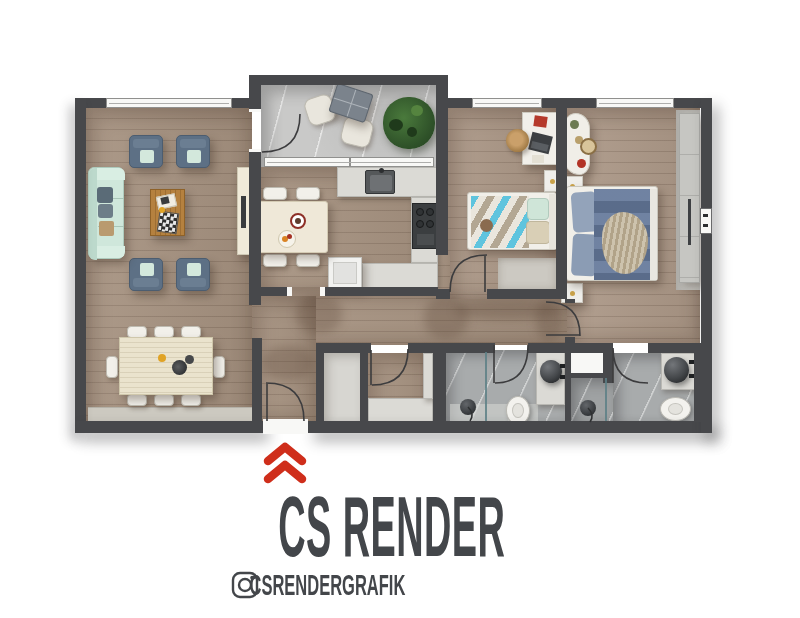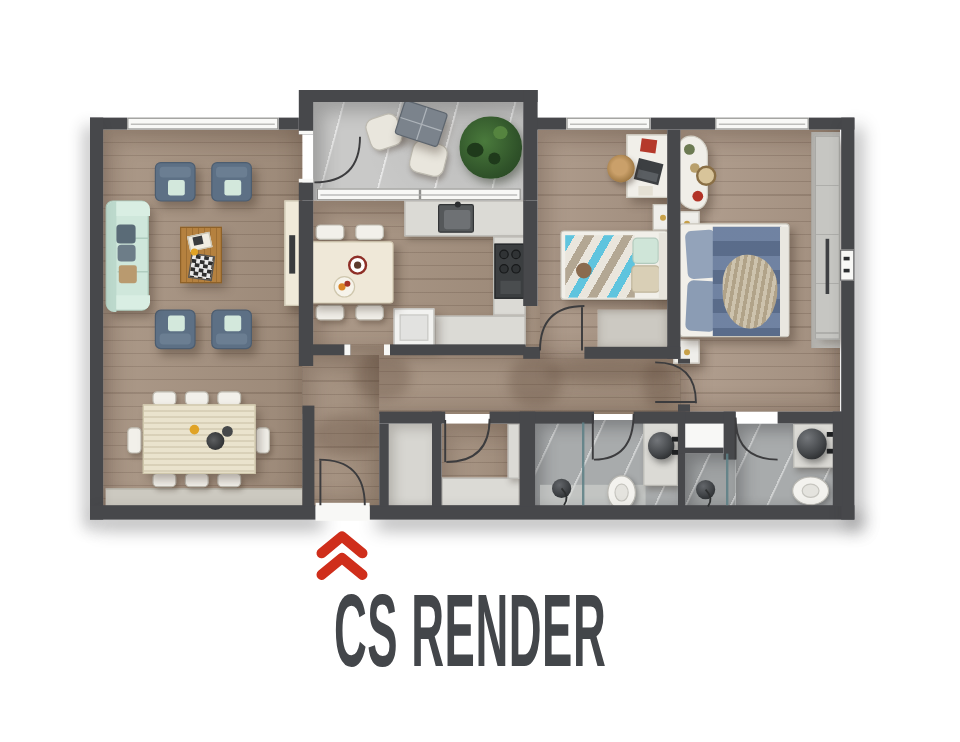--- a/index.html
+++ b/index.html
@@ -290,14 +290,24 @@
     <g stroke="#cf2e1b" stroke-width="8.5" fill="none" stroke-linecap="round" stroke-linejoin="round">
       <path d="M14,20 L31,6 L48,20"></path>
       <path d="M14,38 L31,24 L48,38"></path>
     </g>
   </svg>
 
   <div class="a" style="left:0;top:492px;width:784px;text-align:center">
     <div class="logo-title" style="display:inline-block">CS RENDER</div>
   </div>
 
+  <div class="a" style="left:0;top:568px;width:778px;display:flex;justify-content:center;align-items:center">
+    <svg width="28" height="28" viewBox="0 0 28 28" style="flex:0 0 auto">
+      <g stroke="#43464a" fill="none" stroke-width="2.4">
+        <rect x="2" y="2" width="24" height="24" rx="7"></rect>
+        <circle cx="14" cy="14" r="6"></circle>
+      </g>
+      <circle cx="21.2" cy="6.8" r="2" fill="#43464a"></circle>
+    </svg>
+    <div class="handle-text" style="margin-left:-26px;padding-left:30px">CSRENDERGRAFIK</div>
+  </div>
 
 </div>
 
 </body></html>

